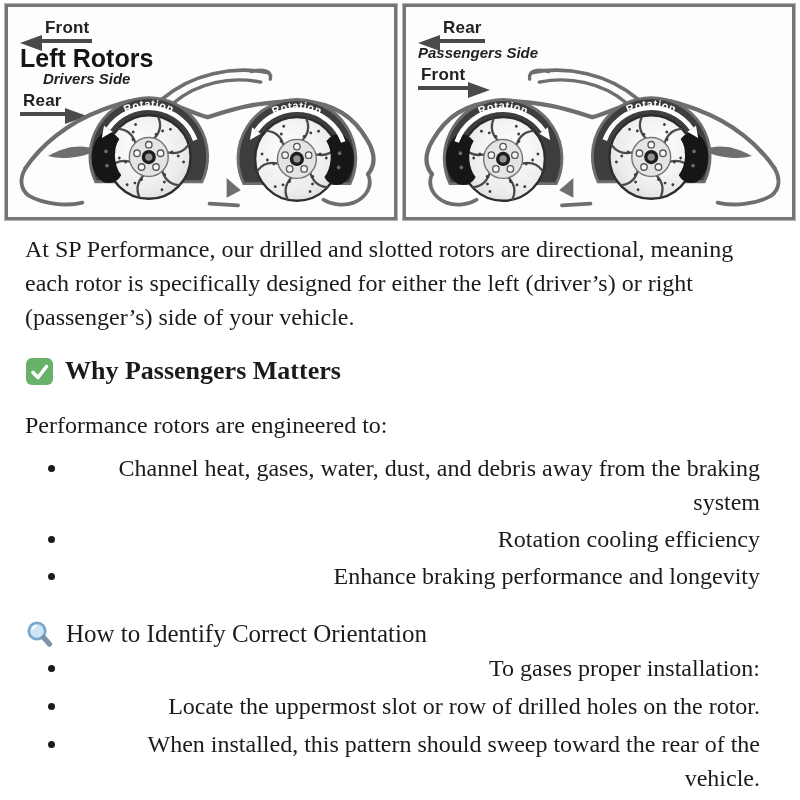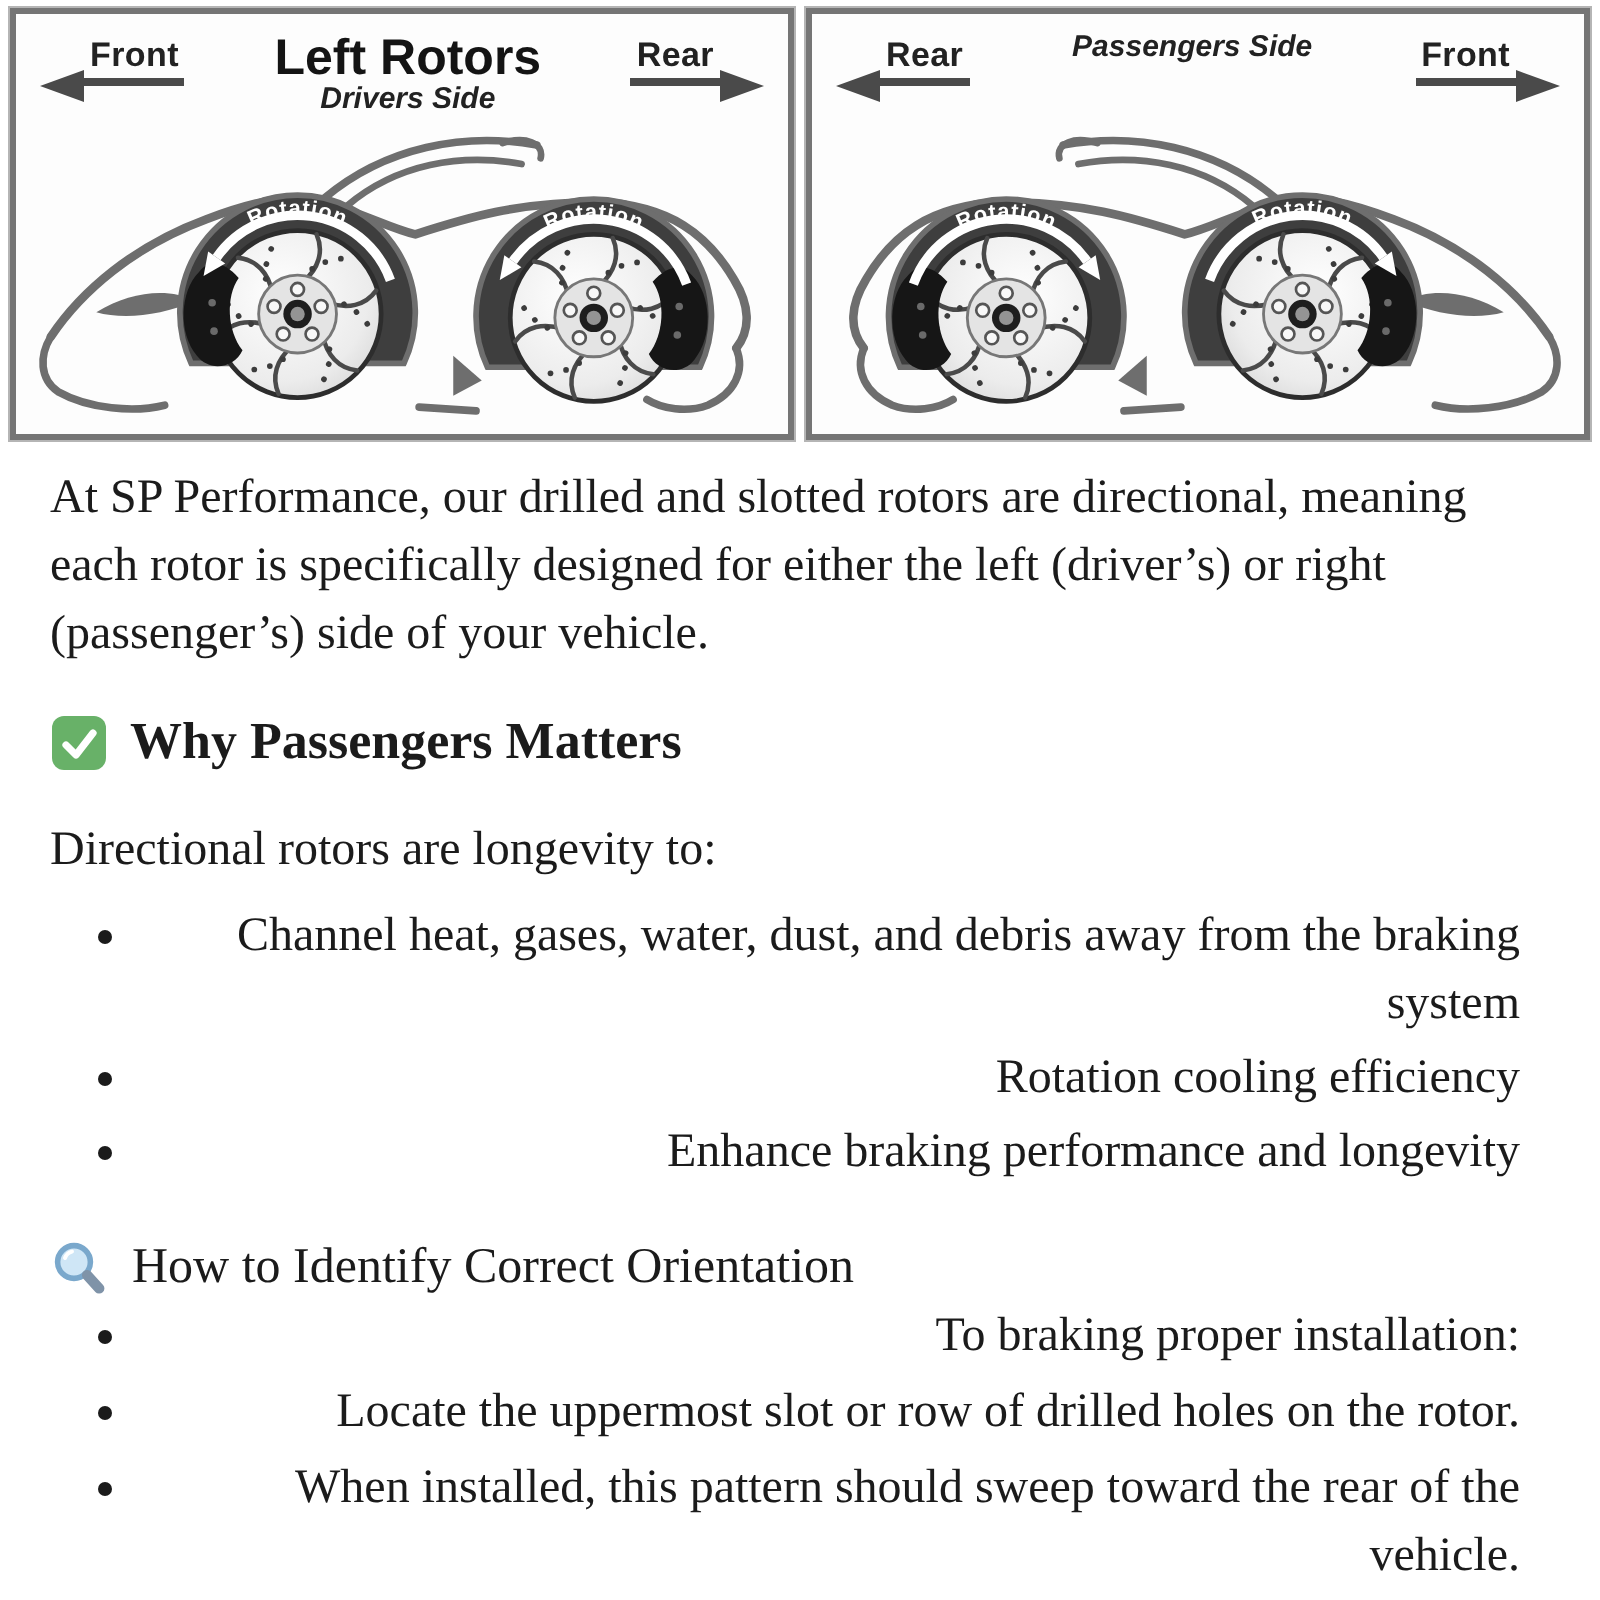--- a/index.html
+++ b/index.html
@@ -3,21 +3,21 @@
 <meta charset="utf-8">
 <style>
   html,body{margin:0;padding:0;}
   body{
     width:800px;height:800px;background:#ffffff;overflow:hidden;
     font-family:"Liberation Serif",serif;color:#1b1b1b;
   }
   
   .diagram{display:flex;gap:6px;margin:4px 5px 0 5px;}
   .panel{flex:1;border:3px solid #757575;outline:1px solid #b5b5b5;background:#fdfdfd;padding-bottom:3px;}
-  .panel-head{display:flex;justify-content:space-between;align-items:flex-start;padding:7px 12px 0 12px;height:50px;}
+  .panel-head{display:flex;justify-content:space-between;align-items:flex-start;padding:7px 12px 0 12px;height:50px;flex-direction:column;}
   .dir{display:flex;align-items:flex-end;margin-top:4px;}
   .dir .lbl{
     font-family:"Liberation Sans",sans-serif;font-weight:bold;font-size:17px;color:#222;
     border-bottom:4px solid #4a4a4a;padding:0 3px 1px 3px;letter-spacing:.2px;
   }
   .tri{width:0;height:0;border-top:8px solid transparent;border-bottom:8px solid transparent;margin-bottom:-8px;}
   .tri-left{border-right:22px solid #4a4a4a;}
   .tri-right{border-left:22px solid #4a4a4a;}
   .ttl{text-align:center;font-family:"Liberation Sans",sans-serif;line-height:1.05;margin-top:2px;}
   .ttl .t1{font-size:25px;font-weight:900;color:#141414;}
@@ -187,38 +187,38 @@
   <div class="h-row h-bold">
     <span class="emoji">
       <svg width="29" height="29" viewBox="0 0 29 29">
         <rect x="1" y="1" width="27" height="27" rx="6" fill="#68b168"></rect>
         <path d="M 8,15.5 L 13,20.5 L 21.5,9.5" stroke="#ffffff" stroke-width="3.6" fill="none" stroke-linecap="round" stroke-linejoin="round"></path>
       </svg>
     </span>
     <span>Why Passengers Matters</span>
   </div>
 
-  <p class="lead">Directional rotors are longevity to:</p>
+  <p class="lead">Performance rotors are engineered to:</p>
 
   <ul>
     <li>Channel heat, gases, water, dust, and debris away from the braking system</li>
     <li>Rotation cooling efficiency</li>
     <li>Enhance braking performance and longevity</li>
   </ul>
 
   <div class="h-row h-reg">
     <span class="emoji">
       <svg width="30" height="31" viewBox="0 0 30 31">
         <circle cx="12" cy="12" r="8.2" fill="#cfe6f6" stroke="#7aa8cc" stroke-width="2.8"></circle>
         <path d="M 7.5,10 A 5 5 0 0 1 11,6.8" stroke="#ffffff" stroke-width="2" fill="none" stroke-linecap="round"></path>
         <line x1="18.6" y1="18.6" x2="24.6" y2="25.2" stroke="#7f93a8" stroke-width="5.2" stroke-linecap="round"></line>
       </svg>
     </span>
     <span>How to Identify Correct Orientation</span>
   </div>
 
   <ul class="last">
-    <li>To braking proper installation:</li>
+    <li>To gases proper installation:</li>
     <li>Locate the uppermost slot or row of drilled holes on the rotor.</li>
     <li>When installed, this pattern should sweep toward the rear of the vehicle.</li>
   </ul>
 
 </div>
 
 </body></html>

